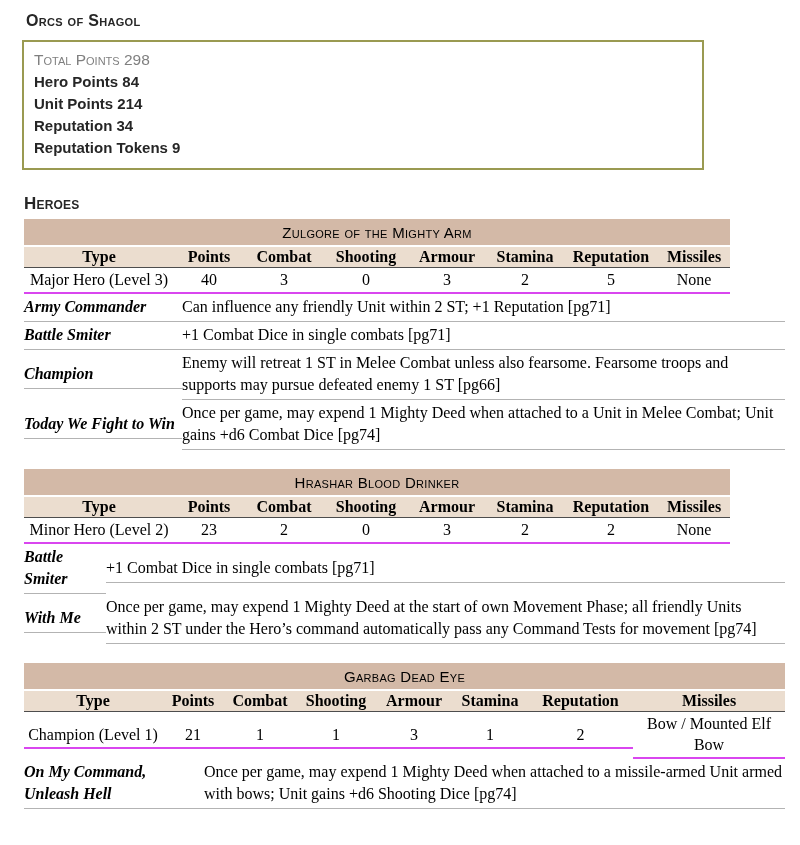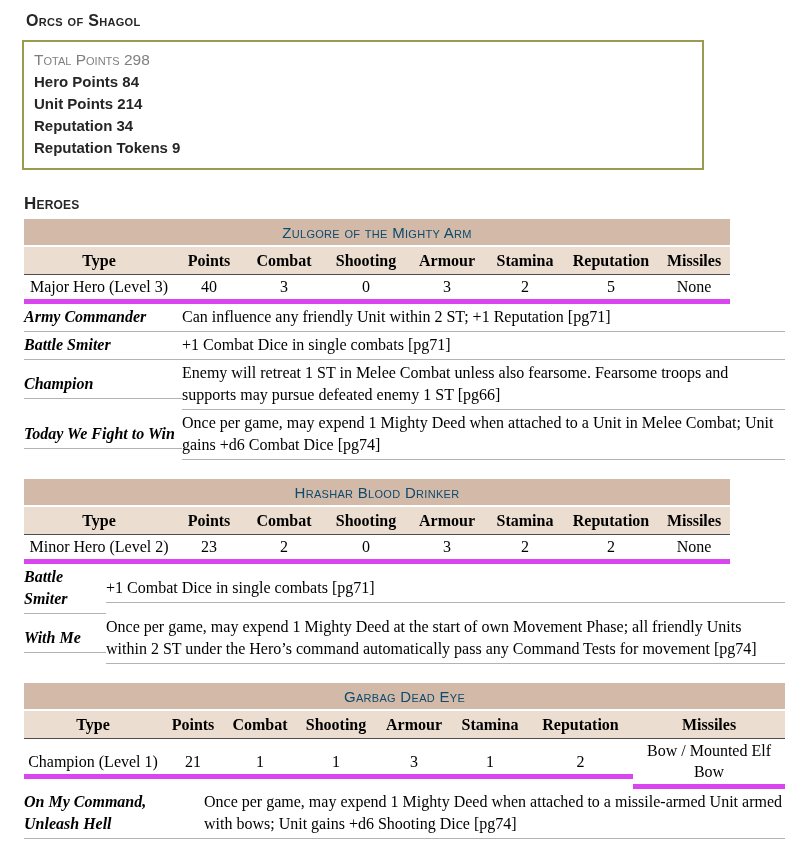--- a/index.html
+++ b/index.html
@@ -33,41 +33,41 @@
     font-size:15px; line-height:22px;
   }
   .summary-muted { color:#7f7f7f; font-variant:small-caps; font-size:15.5px; }
   .summary-bold  { font-weight:bold; color:#262626; }
 
   
   .hero { margin-bottom:0; }
   .hero + .hero { margin-top:19px; }
 
   .band {
-    background:#d3b9a7; color:#0c4a6e; text-align:center;
+    background:#d3b9a7; color:#000000; text-align:center;
     font-family:"Liberation Sans", sans-serif;
     font-variant:small-caps; font-size:15px; letter-spacing:.3px;
     height:26px; line-height:27px; margin-bottom:2px;
   }
   .w-narrow { width:706px; }
   .w-full   { width:761px; }
 
   table { border-collapse:collapse; table-layout:fixed; }
   td { padding:0; vertical-align:middle; font-size:16px; }
 
   
   tr.cols td {
     background:#ebddcf; border-bottom:1px solid #4d4d4d;
-    font-weight:bold; text-align:center; height:27px;
+    font-weight:bold; text-align:center; height:20px;
     white-space:nowrap;
   }
 
   
   tr.stats td { text-align:center; }
-  tr.stats .u { border-bottom:5px solid #d946ef; padding:1px 0 2px 0; line-height:21px; white-space:nowrap; }
+  tr.stats .u { border-bottom:2px solid #d946ef; padding:1px 0 2px 0; line-height:21px; white-space:nowrap; }
   tr.stats td.wrap .u { white-space:normal; }
   td.type-left { text-align:left; }
 
   
   table.rules td { vertical-align:middle; }
   table.rules .u { border-bottom:1px solid #b3b3b3; padding:2px 0 3px 0; line-height:22px; }
   .rule-name { font-weight:bold; font-style:italic; }
 </style>
 </head>
 <body>

